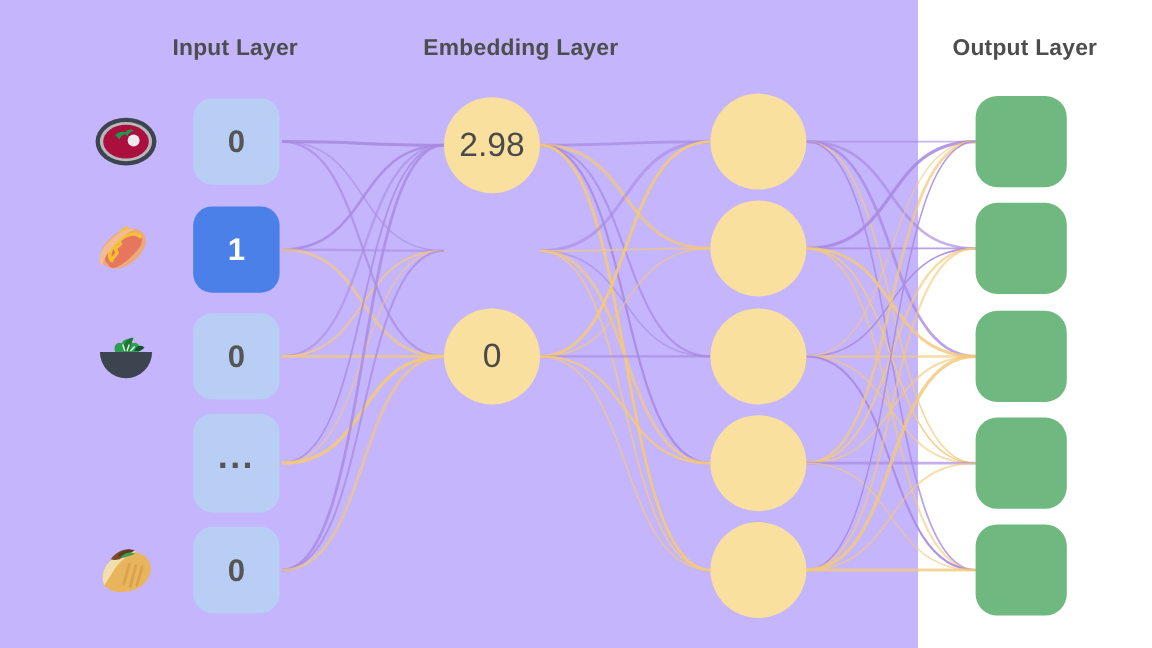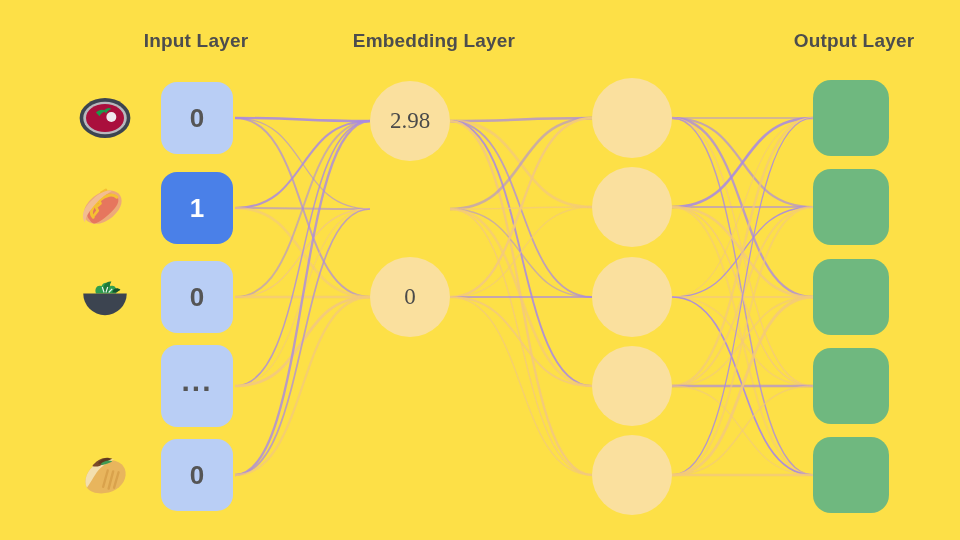--- a/index.html
+++ b/index.html
@@ -9,23 +9,23 @@
   }
   body {
     width: 960px;
     height: 540px;
     font-family: "Liberation Sans", sans-serif;
     overflow: hidden;
     position: relative;
   }
   #canvas {
     position: relative;
-    width: 960px;
+    width: 765px;
     height: 540px;
-    background: #fde047;
+    background: #c4b5fd;
   }
   #edges {
     position: absolute;
     left: 0;
     top: 0;
     width: 960px;
     height: 540px;
     pointer-events: none;
   }
   .layer-title {
@@ -72,24 +72,23 @@
   }
   .embed-node, .hidden-node {
     position: absolute;
     width: 80px;
     height: 80px;
     border-radius: 50%;
     background: #fae09e;
     display: flex;
     align-items: center;
     justify-content: center;
-    font-size: 23px;
+    font-size: 28px;
     color: #4a4a4a;
     transform: translate(-50%, -50%);
-    font-family: Liberation Serif, serif;
   }
   .output-node {
     position: absolute;
     width: 76px;
     height: 76px;
     border-radius: 18px;
     background: #6fb87f;
     transform: translate(-50%, -50%);
   }
 </style>

